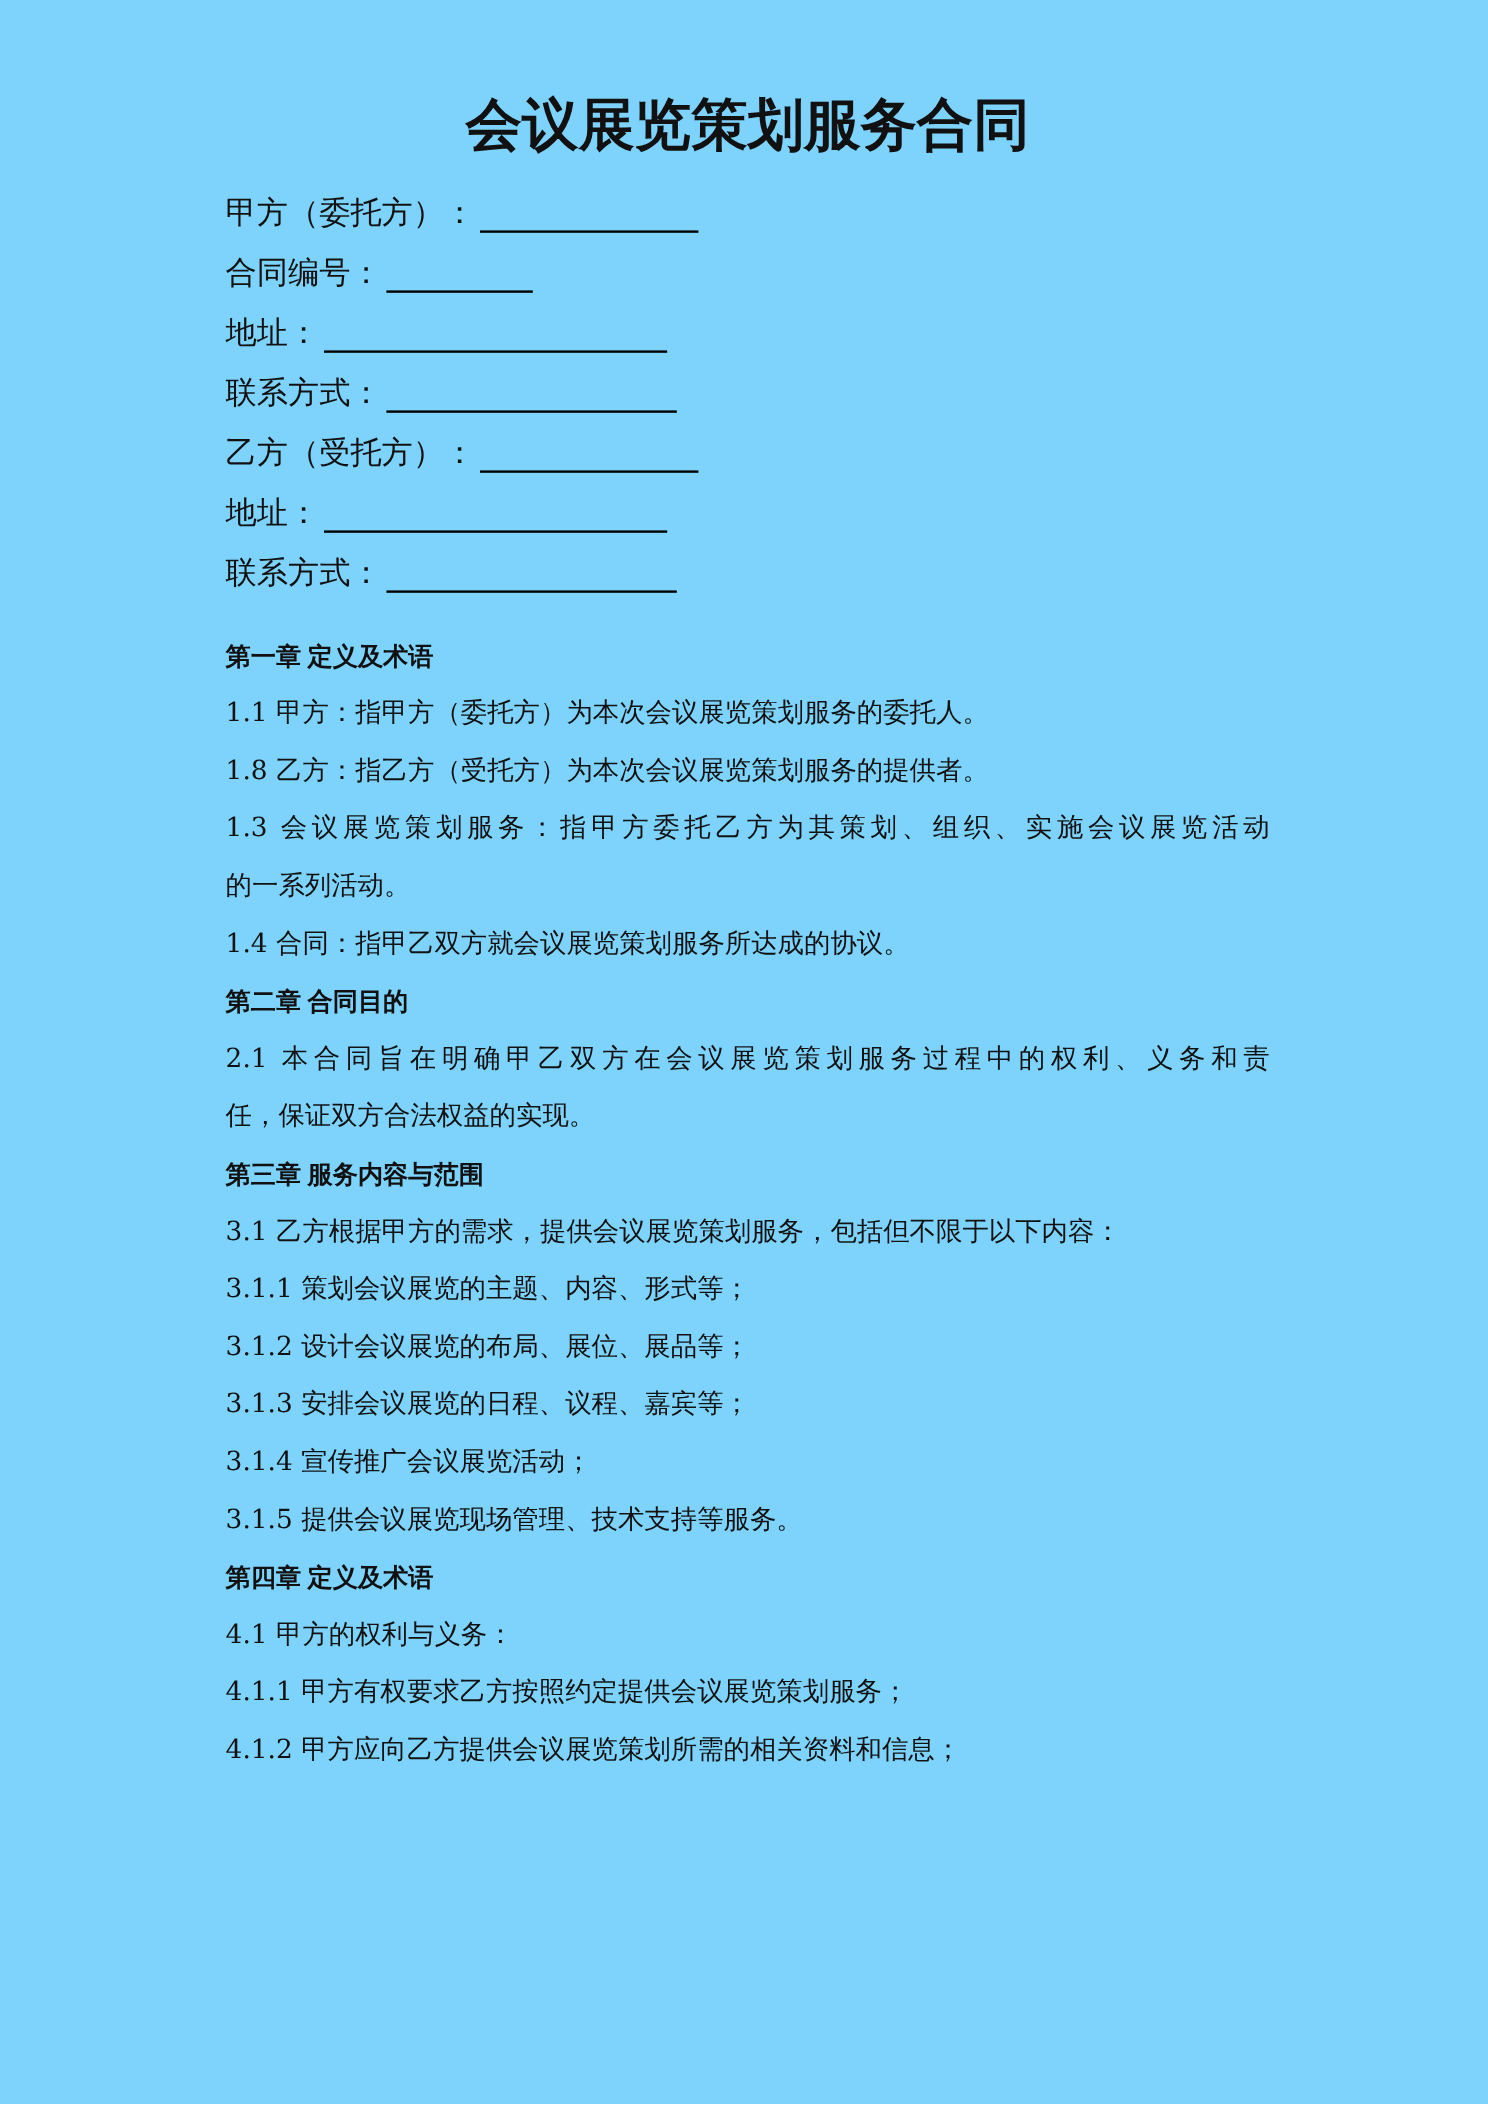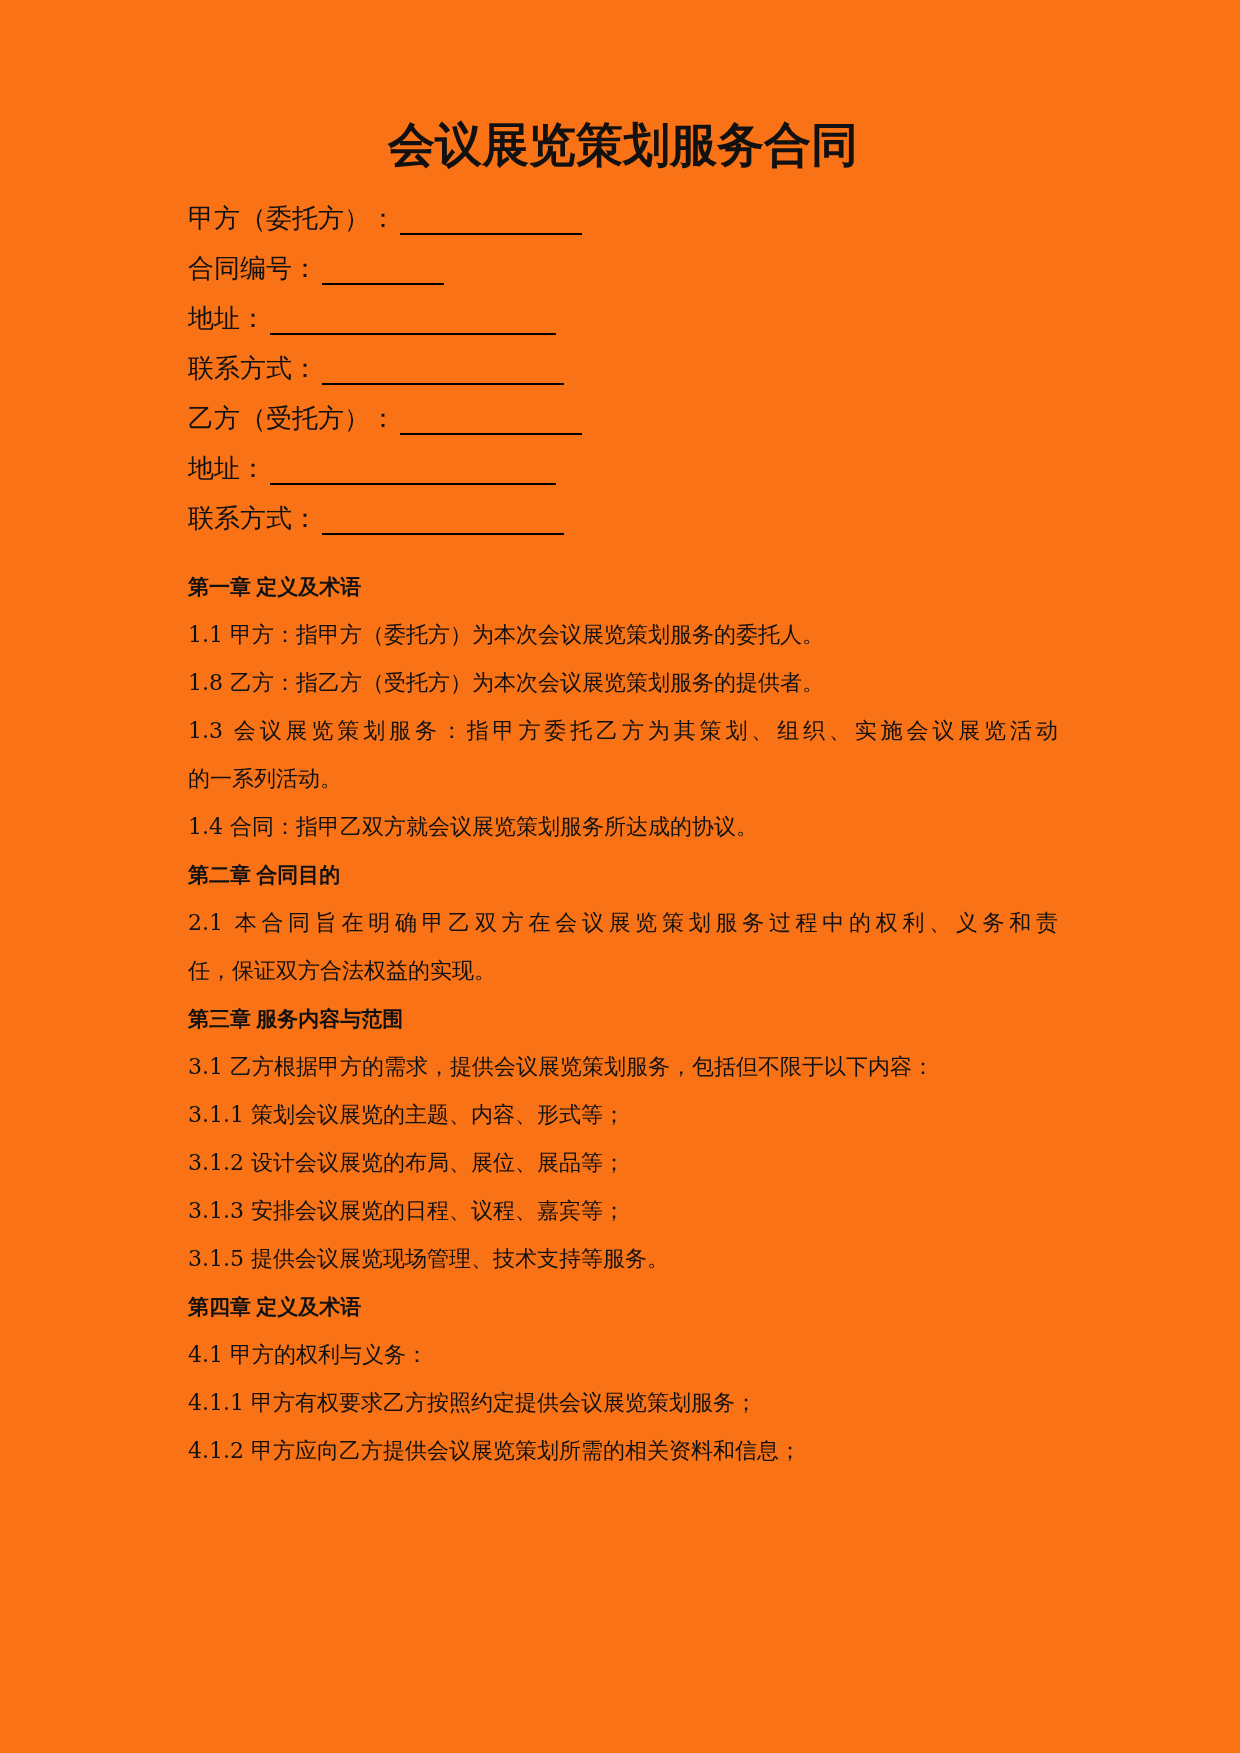--- a/index.html
+++ b/index.html
@@ -5,24 +5,24 @@
   html, body {
     margin: 0;
     padding: 0;
     background: #ffffff;
   }
   .page {
     position: relative;
     width: 1240px;
     height: 1753px;
     box-sizing: border-box;
-    background: #f97316;
+    background: #7dd3fc;
     color: #111111;
     font-family: "DejaVu Serif", "Liberation Serif", serif;
-    padding: 116px 182px 0 188px;
+    padding: 76px 182px 0 188px;
     overflow: hidden;
   }
   .doc-title {
     font-size: 47px;
     line-height: 1.25;
     font-weight: bold;
     text-align: center;
     letter-spacing: 0px;
     white-space: nowrap;
   }
@@ -114,20 +114,21 @@
 
     <div class="chapter-heading">第二章 合同目的</div>
     <div class="clause-line fill">2.1 本合同旨在明确甲乙双方在会议展览策划服务过程中的权利、义务和责</div>
     <div class="clause-line">任，保证双方合法权益的实现。</div>
 
     <div class="chapter-heading">第三章 服务内容与范围</div>
     <div class="clause-line">3.1 乙方根据甲方的需求，提供会议展览策划服务，包括但不限于以下内容：</div>
     <div class="clause-line">3.1.1 策划会议展览的主题、内容、形式等；</div>
     <div class="clause-line">3.1.2 设计会议展览的布局、展位、展品等；</div>
     <div class="clause-line">3.1.3 安排会议展览的日程、议程、嘉宾等；</div>
+    <div class="clause-line">3.1.4 宣传推广会议展览活动；</div>
     <div class="clause-line">3.1.5 提供会议展览现场管理、技术支持等服务。</div>
 
     <div class="chapter-heading">第四章 定义及术语</div>
     <div class="clause-line">4.1 甲方的权利与义务：</div>
     <div class="clause-line">4.1.1 甲方有权要求乙方按照约定提供会议展览策划服务；</div>
     <div class="clause-line">4.1.2 甲方应向乙方提供会议展览策划所需的相关资料和信息；</div>
 
   </div>
 </div>
 

